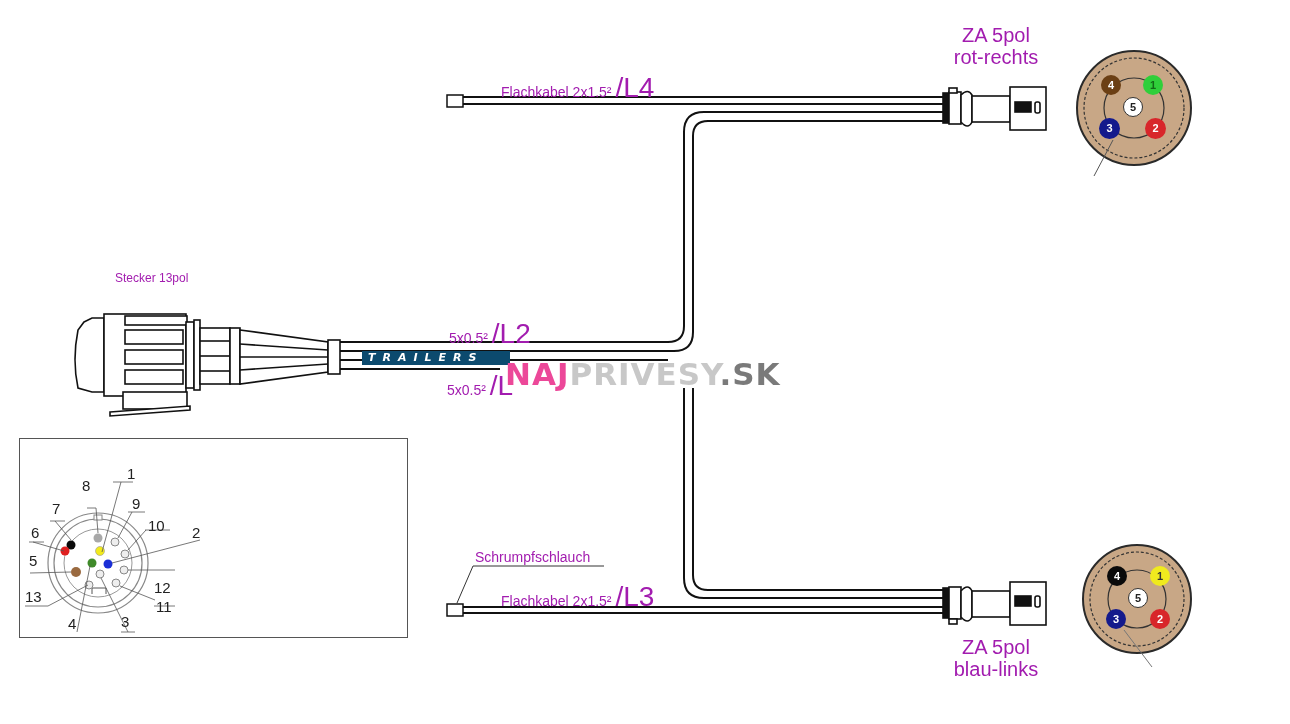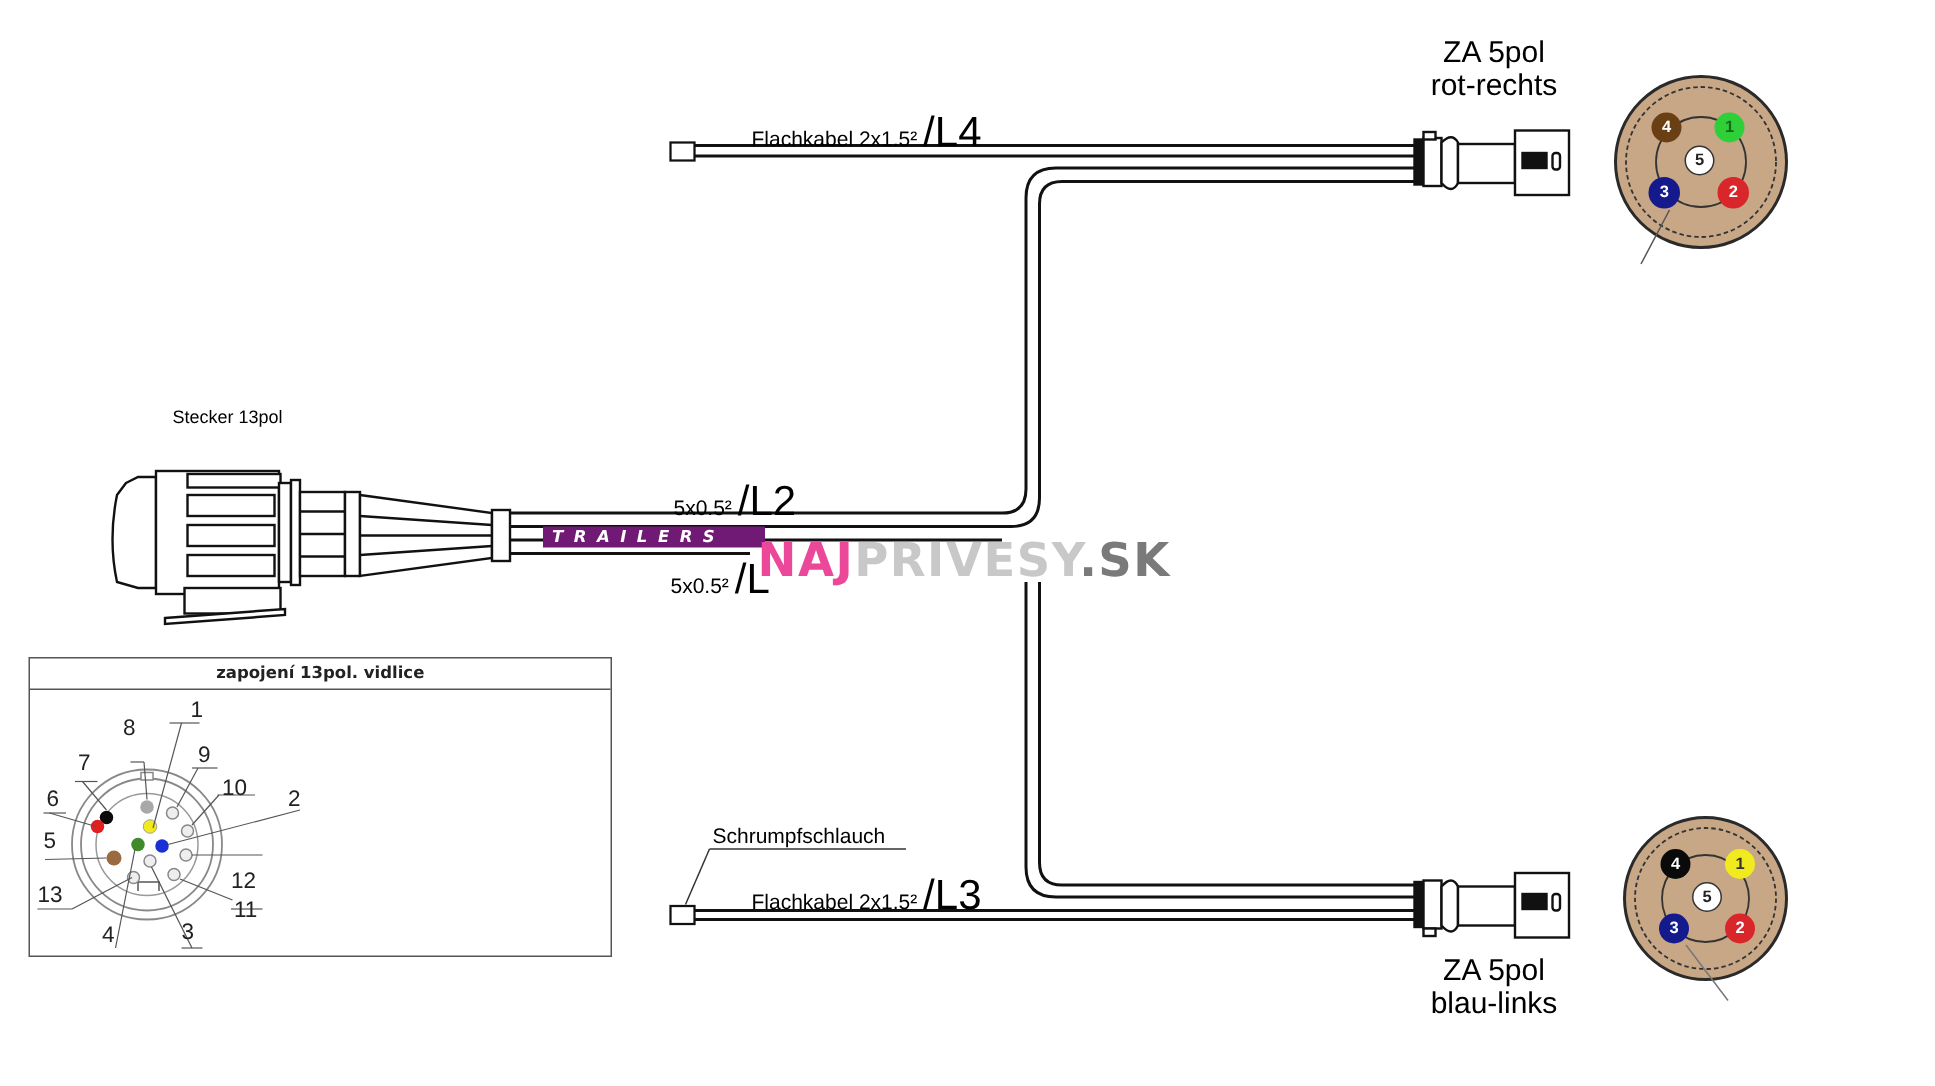--- a/index.html
+++ b/index.html
@@ -1,32 +1,32 @@
 <!DOCTYPE html>
 <html><head>
   <meta charset="utf-8">
   <style>
     html, body { margin: 0; padding: 0; background: #ffffff; }
     body { width: 1290px; height: 724px; position: relative; overflow: hidden; font-family: "Liberation Sans", sans-serif; color: #222; }
     .abs { position: absolute; }
-    .lbl { position: absolute; white-space: nowrap; color: #000000; }
+    .lbl { position: absolute; white-space: nowrap; color: #a21caf; }
     .title-lg { font-size: 20px; line-height: 22px; text-align: center; }
     .cable-lbl { font-size: 14px; }
     .cable-lbl .code { font-size: 28px; }
     svg { position: absolute; left: 0; top: 0; }
     .pin-box { position: absolute; left: 19px; top: 438px; width: 387px; height: 198px; border: 1px solid #555; background: #fff; }
     .pin-box-head { height: 20px; border-bottom: 1px solid #555; font-size: 11px; font-weight: bold; text-align: center; line-height: 20px; font-family: "DejaVu Sans", sans-serif; }
     .pin-legend { position: absolute; left: 190px; top: 26px; font-size: 10.5px; line-height: 13.6px; color: #222; }
     .pin-legend div { white-space: nowrap; }
     .num { position: absolute; font-size: 15px; color: #222; }
     .watermark { position: absolute; left: 505px; top: 356px; font-size: 31px; font-weight: bold; letter-spacing: 1px; font-family: "DejaVu Sans", sans-serif; }
     .wm-naj { color: #ec4899; }
     .wm-priv { color: #c8c8c8; text-align: center; }
     .wm-sk { color: #7a7a7a; }
-    .wm-trailers { position: absolute; left: 362px; top: 351px; width: 142px; height: 14px; background: #701a75; color: #ffffff; font-size: 11px; font-weight: bold; font-style: italic; letter-spacing: 7px; line-height: 14px; padding-left: 6px; font-family: "DejaVu Sans", sans-serif; }
+    .wm-trailers { position: absolute; left: 362px; top: 351px; width: 142px; height: 14px; background: #0c4a6e; color: #ffffff; font-size: 11px; font-weight: bold; font-style: italic; letter-spacing: 7px; line-height: 14px; padding-left: 6px; font-family: "DejaVu Sans", sans-serif; }
   </style>
 </head>
 <body>
 
 <svg width="1290" height="724" viewBox="0 0 1290 724">
 
   <g stroke="#111" fill="none" stroke-width="2">
     <line x1="462" y1="97" x2="943" y2="97"></line>
     <line x1="462" y1="104" x2="943" y2="104"></line>
   </g>
@@ -160,21 +160,20 @@
 </div>
 
 <div class="lbl" style="left:475px;top:549px;font-size:14px;">Schrumpfschlauch</div>
 
 <div class="wm-trailers">TRAILERS</div>
 <div class="watermark">
   <span class="wm-naj">NAJ</span><span class="wm-priv">PRIVESY</span><span class="wm-sk">.SK</span>
 </div>
 
 <div class="pin-box">
-  <div class="pin-box-head">zapojení 13pol. vidlice</div>
 
   <svg width="190" height="178" viewBox="0 0 190 178" style="left:0;top:21px;">
     <circle cx="78" cy="103" r="50" fill="none" stroke="#888" stroke-width="1.2"></circle>
     <circle cx="78" cy="103" r="44" fill="none" stroke="#888" stroke-width="1.2"></circle>
     <circle cx="78" cy="103" r="34" fill="none" stroke="#999" stroke-width="1"></circle>
     <rect x="74" y="55" width="8" height="5" fill="#fff" stroke="#888"></rect>
     <path d="M72 134 L72 128 L86 128 L86 134" fill="none" stroke="#555"></path>
 
     <circle cx="51" cy="85" r="4.5" fill="#0a0a0a"></circle>
     <circle cx="60" cy="79" r="4.5" fill="#e02020" transform="translate(-15 12)"></circle>

